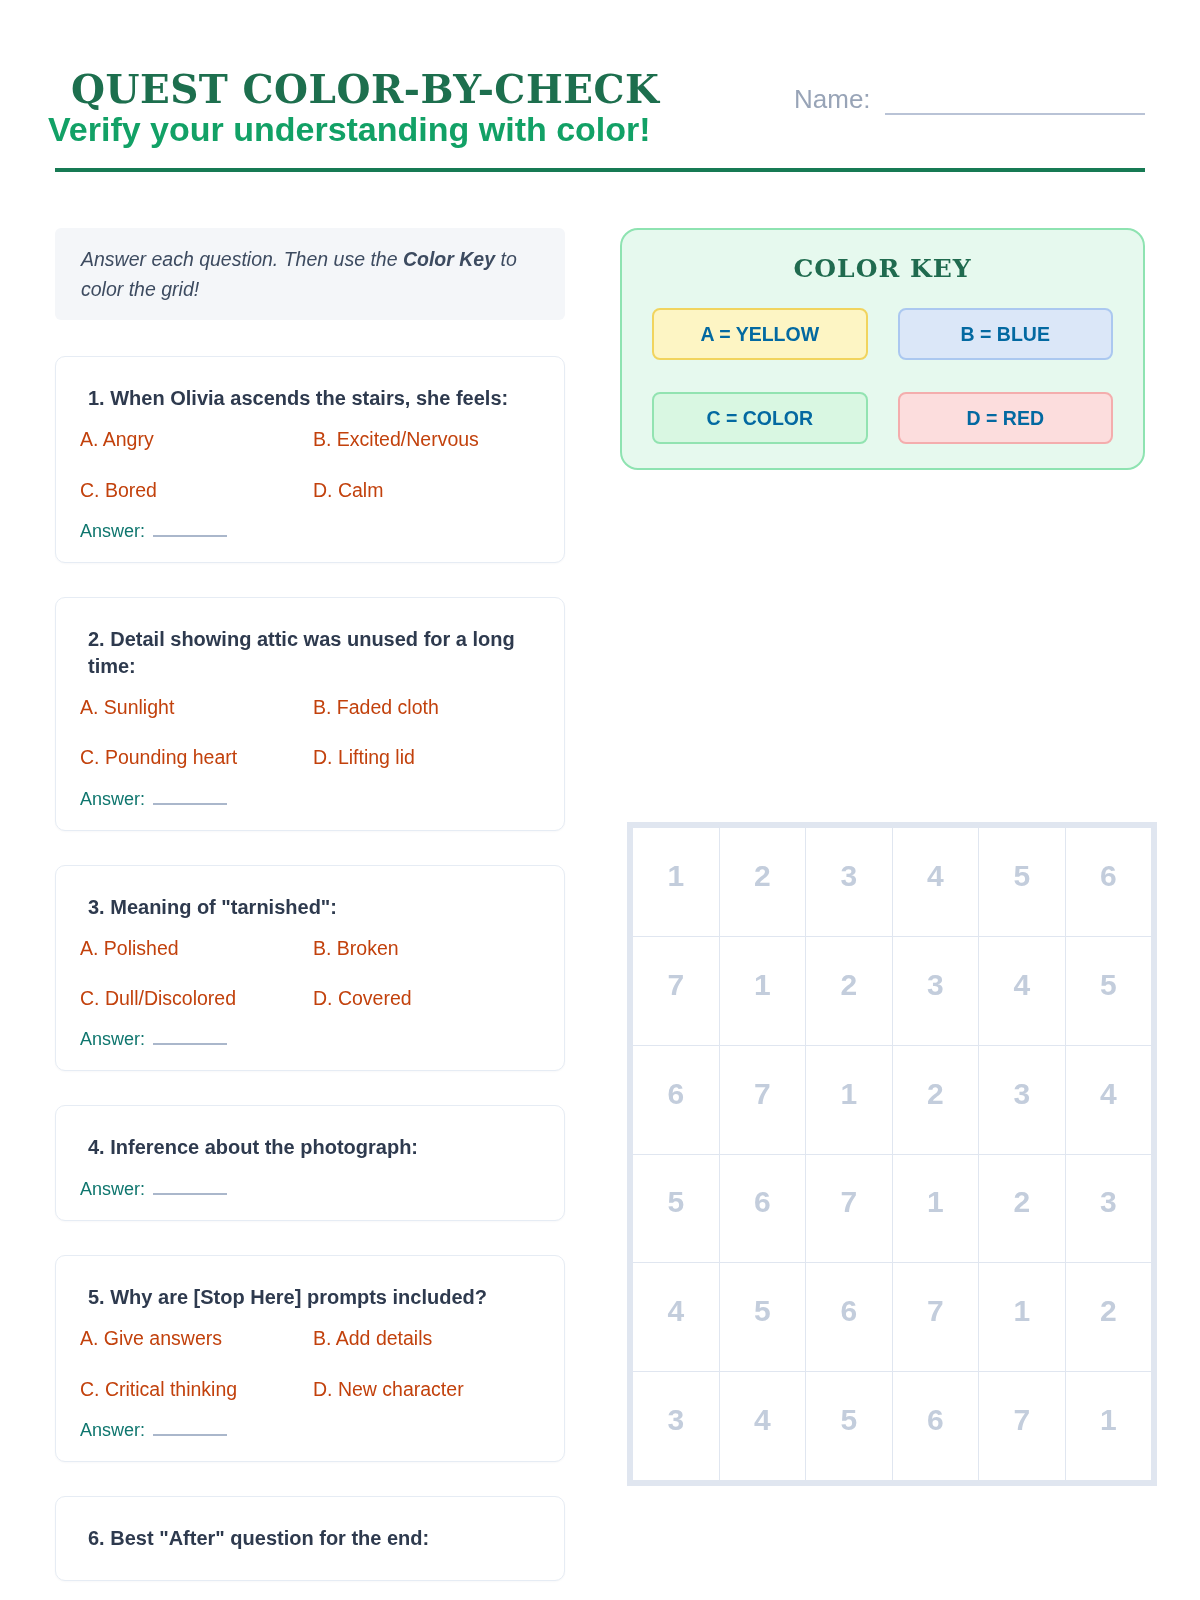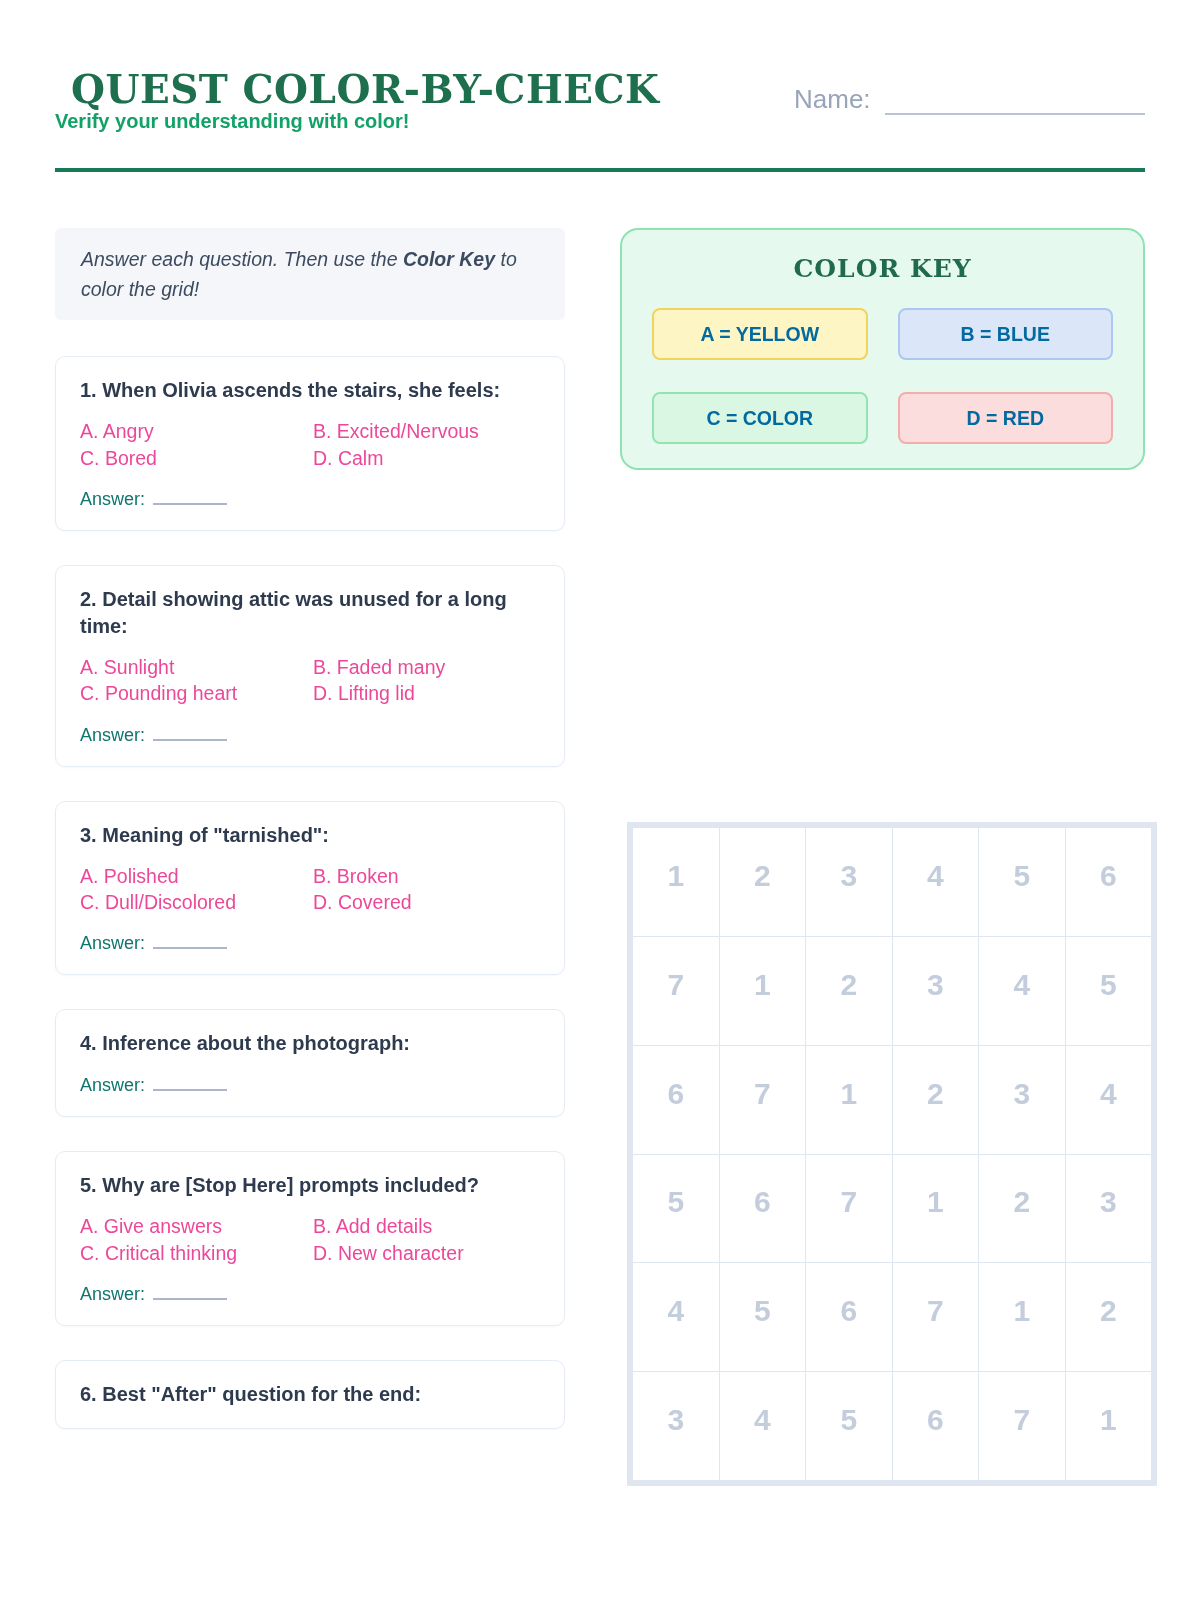--- a/index.html
+++ b/index.html
@@ -7,22 +7,22 @@
     position:relative;width:1200px;height:1600px;overflow:hidden;background:#ffffff;
     font-family:"Liberation Sans",sans-serif;
   }
   
   .page-title{
     position:absolute;left:55px;top:50px;margin:16px;
     font-family:"DejaVu Serif",serif;font-weight:700;font-size:39px;
     color:#1d6f4e;letter-spacing:.5px;white-space:nowrap;
   }
   .page-subtitle{
-    position:absolute;left:55px;top:110px;margin:0;
-    font-size:20px;font-weight:700;color:#12a166;white-space:nowrap;
+    position:absolute;left:48px;top:110px;margin:0;
+    font-size:34px;font-weight:700;color:#12a166;white-space:nowrap;
   }
   .name-row{
     position:absolute;left:780px;top:84px;width:365px;
     display:flex;align-items:flex-end;
   }
   .name-label{font-size:26px;color:#98a4b7;margin-left:14px;}
   .name-line{flex:1;height:24px;margin-left:14px;border-bottom:2px solid #b9c3d6;}
   .divider{position:absolute;left:55px;top:168px;width:1090px;height:4px;background:#177a54;}
 
   
@@ -30,24 +30,24 @@
   .instructions{
     box-sizing:border-box;background:#f4f6f9;border-radius:6px;
     padding:16px 26px;font-style:italic;font-size:19.5px;line-height:1.55;color:#3d4b60;
   }
   .instructions b{font-weight:700;}
   .questions{display:flex;flex-direction:column;gap:34px;margin-top:36px;}
   .qbox{
     box-sizing:border-box;background:#ffffff;border:1.5px solid #e6ecf4;border-radius:10px;
     padding:20px 24px 20px;box-shadow:0 1px 2px rgba(30,41,59,.03);
   }
-  .qtitle{margin:0;font-size:20px;font-weight:700;line-height:1.35;color:#2e3a4e;}
+  .qtitle{margin:8px;font-size:20px;font-weight:700;line-height:1.35;color:#2e3a4e;}
   .qopts{
-    display:grid;grid-template-columns:1fr 1fr;gap:0 6px;
-    margin-top:14px;font-size:19.5px;line-height:1.35;color:#ec4899;
+    display:grid;grid-template-columns:1fr 1fr;gap:24px 6px;
+    margin-top:14px;font-size:19.5px;line-height:1.35;color:#c2410c;
   }
   .answer{margin-top:16px;font-size:18px;color:#0f766e;}
   .blank{display:inline-block;width:74px;height:16px;margin-left:8px;border-bottom:2px solid #aab7cb;}
 
   
   .color-key{
     position:absolute;left:620px;top:228px;width:525px;height:242px;box-sizing:border-box;
     background:#e6f9ee;border:2px solid #8ee3b1;border-radius:18px;
   }
   .ck-title{
@@ -107,21 +107,21 @@
         </div>
         <div class="answer">
           <span>Answer:</span><span class="blank"></span>
         </div>
       </section>
 
       <section class="qbox">
         <h3 class="qtitle">2. Detail showing attic was unused for a long time:</h3>
         <div class="qopts">
           <div>A. Sunlight</div>
-          <div>B. Faded many</div>
+          <div>B. Faded cloth</div>
           <div>C. Pounding heart</div>
           <div>D. Lifting lid</div>
         </div>
         <div class="answer">
           <span>Answer:</span><span class="blank"></span>
         </div>
       </section>
 
       <section class="qbox">
         <h3 class="qtitle">3. Meaning of "tarnished":</h3>

